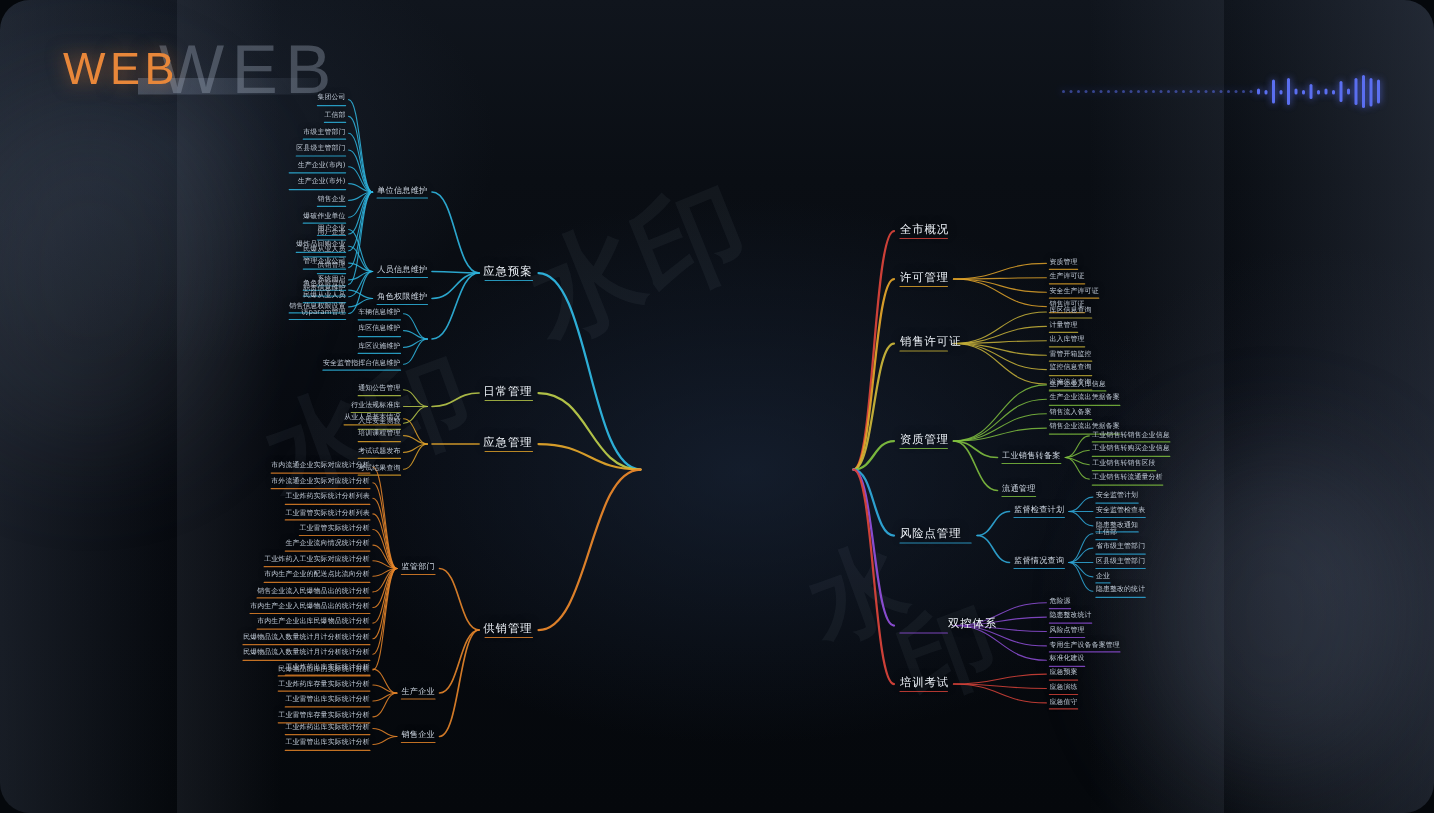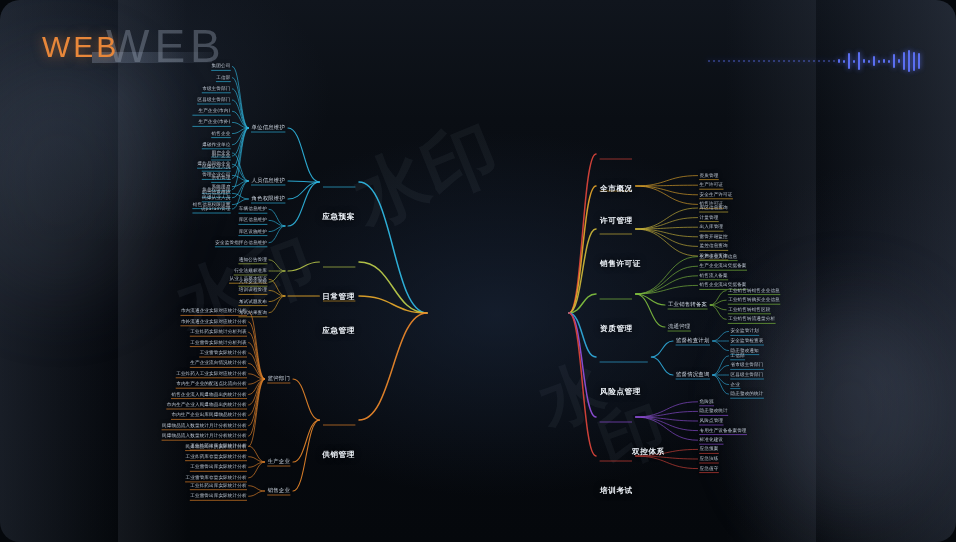--- a/index.html
+++ b/index.html
@@ -41,22 +41,22 @@
   #wm2{left:176px;top:238px;font-size:70px;transform:rotate(-20deg);}
   #wm3{left:540px;top:352px;font-size:64px;transform:rotate(-20deg);}
   #wm4{left:600px;top:392px;font-size:64px;transform:rotate(-20deg);}
 
   
   #links{position:absolute;left:0;top:0;width:956px;height:542px;}
   #links path{fill:none;stroke-linecap:round;}
 
   
   .node{position:absolute;color:#e6ecf4;white-space:nowrap;}
-  .n2{font-size:7.6px;letter-spacing:.6px;font-weight:700;color:#eaf0f7;
-      text-shadow:0 0 6px rgba(0,0,0,.9);margin-top:36px;}
+  .n2{font-size:7.6px;letter-spacing:.6px;font-weight:400;color:#eaf0f7;
+      text-shadow:0 0 6px rgba(0,0,0,.9);}
   .n3{font-size:5.4px;letter-spacing:.2px;color:#cfd8e4;text-shadow:0 0 4px rgba(0,0,0,.95);}
   .n4{font-size:4.6px;letter-spacing:.1px;color:#c3cdda;text-shadow:0 0 4px rgba(0,0,0,.95);}
   .rt{transform:translateY(-50%);}          
   .lt{transform:translate(-100%,-50%);}     
 
   #center{position:absolute;left:427px;top:292px;width:142px;height:42px;
     border:1px solid #5f6b7d;border-radius:6px;
     background:linear-gradient(180deg,#2b323d 0%,#232932 55%,#1c222a 100%);
     box-shadow:0 0 16px rgba(0,0,0,.75), inset 0 0 10px rgba(255,255,255,.04);
     display:flex;flex-direction:column;align-items:center;justify-content:center;gap:3px;}

